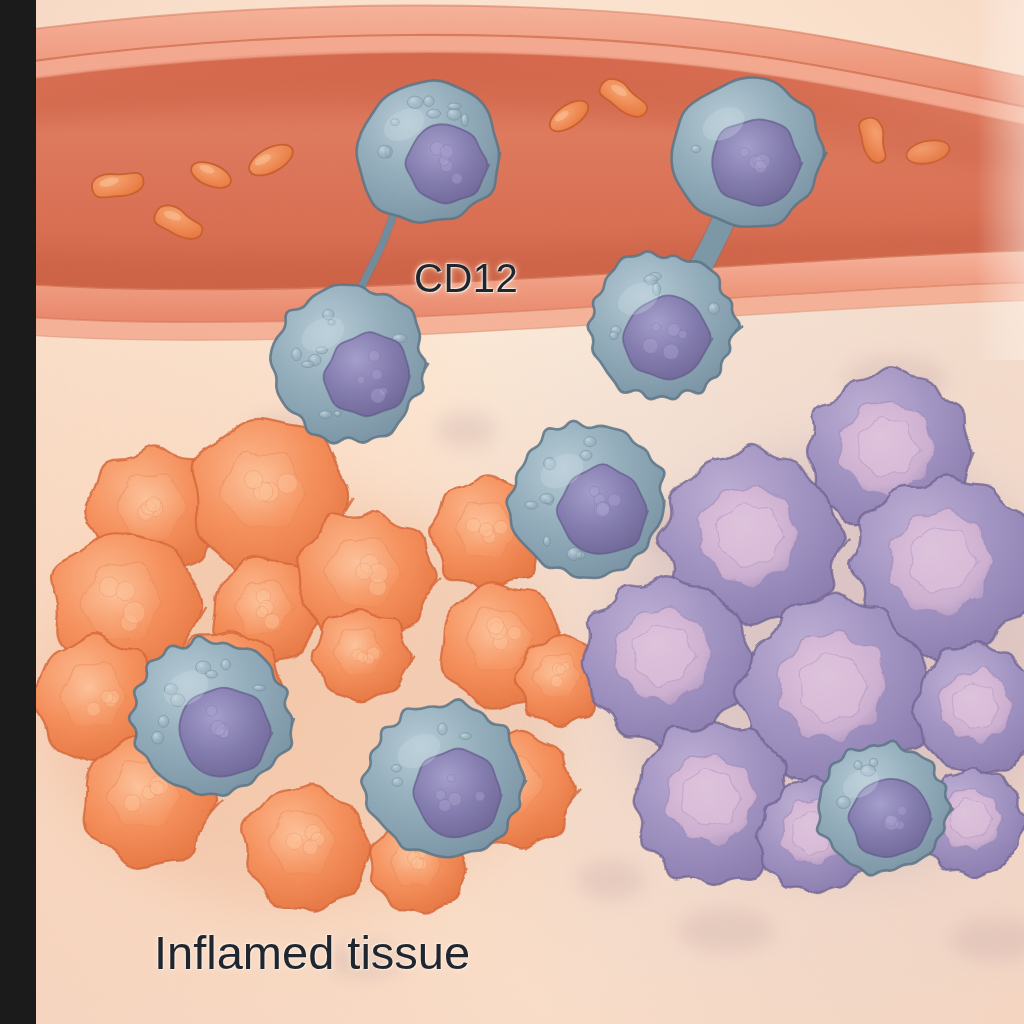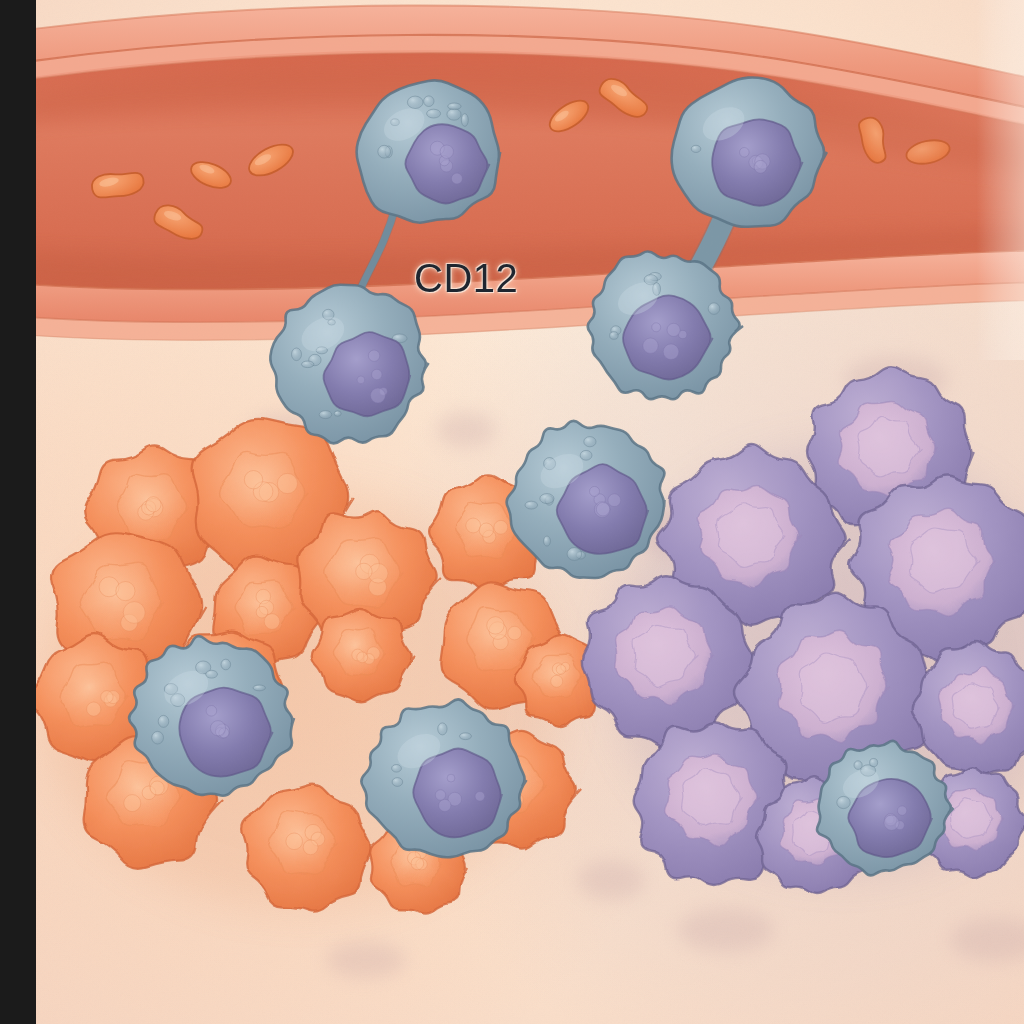--- a/index.html
+++ b/index.html
@@ -523,14 +523,15 @@
             <circle cx="855.5" cy="822.7" r="7.6" fill="#a9a2cf" fill-opacity="0.45" stroke="#7a72a6" stroke-width="1" stroke-opacity="0.35"></circle>
             <ellipse cx="824.9" cy="783.7" rx="19.2" ry="12.8" fill="#ccdde6" fill-opacity="0.32" transform="rotate(-28 824.9 783.7)"></ellipse>
           </g>
         </g>
     </g>
 
     <rect x="0" y="0" width="1024" height="1024" fill="#7a4c3a" opacity=".085" filter="url(#grain)"></rect>
   </svg>
 
   <div class="lbl" id="cd12-label">CD12</div>
+  <div class="lbl" id="inflamed-label">Inflamed tissue</div>
 
 </div>
 
 </body></html>

